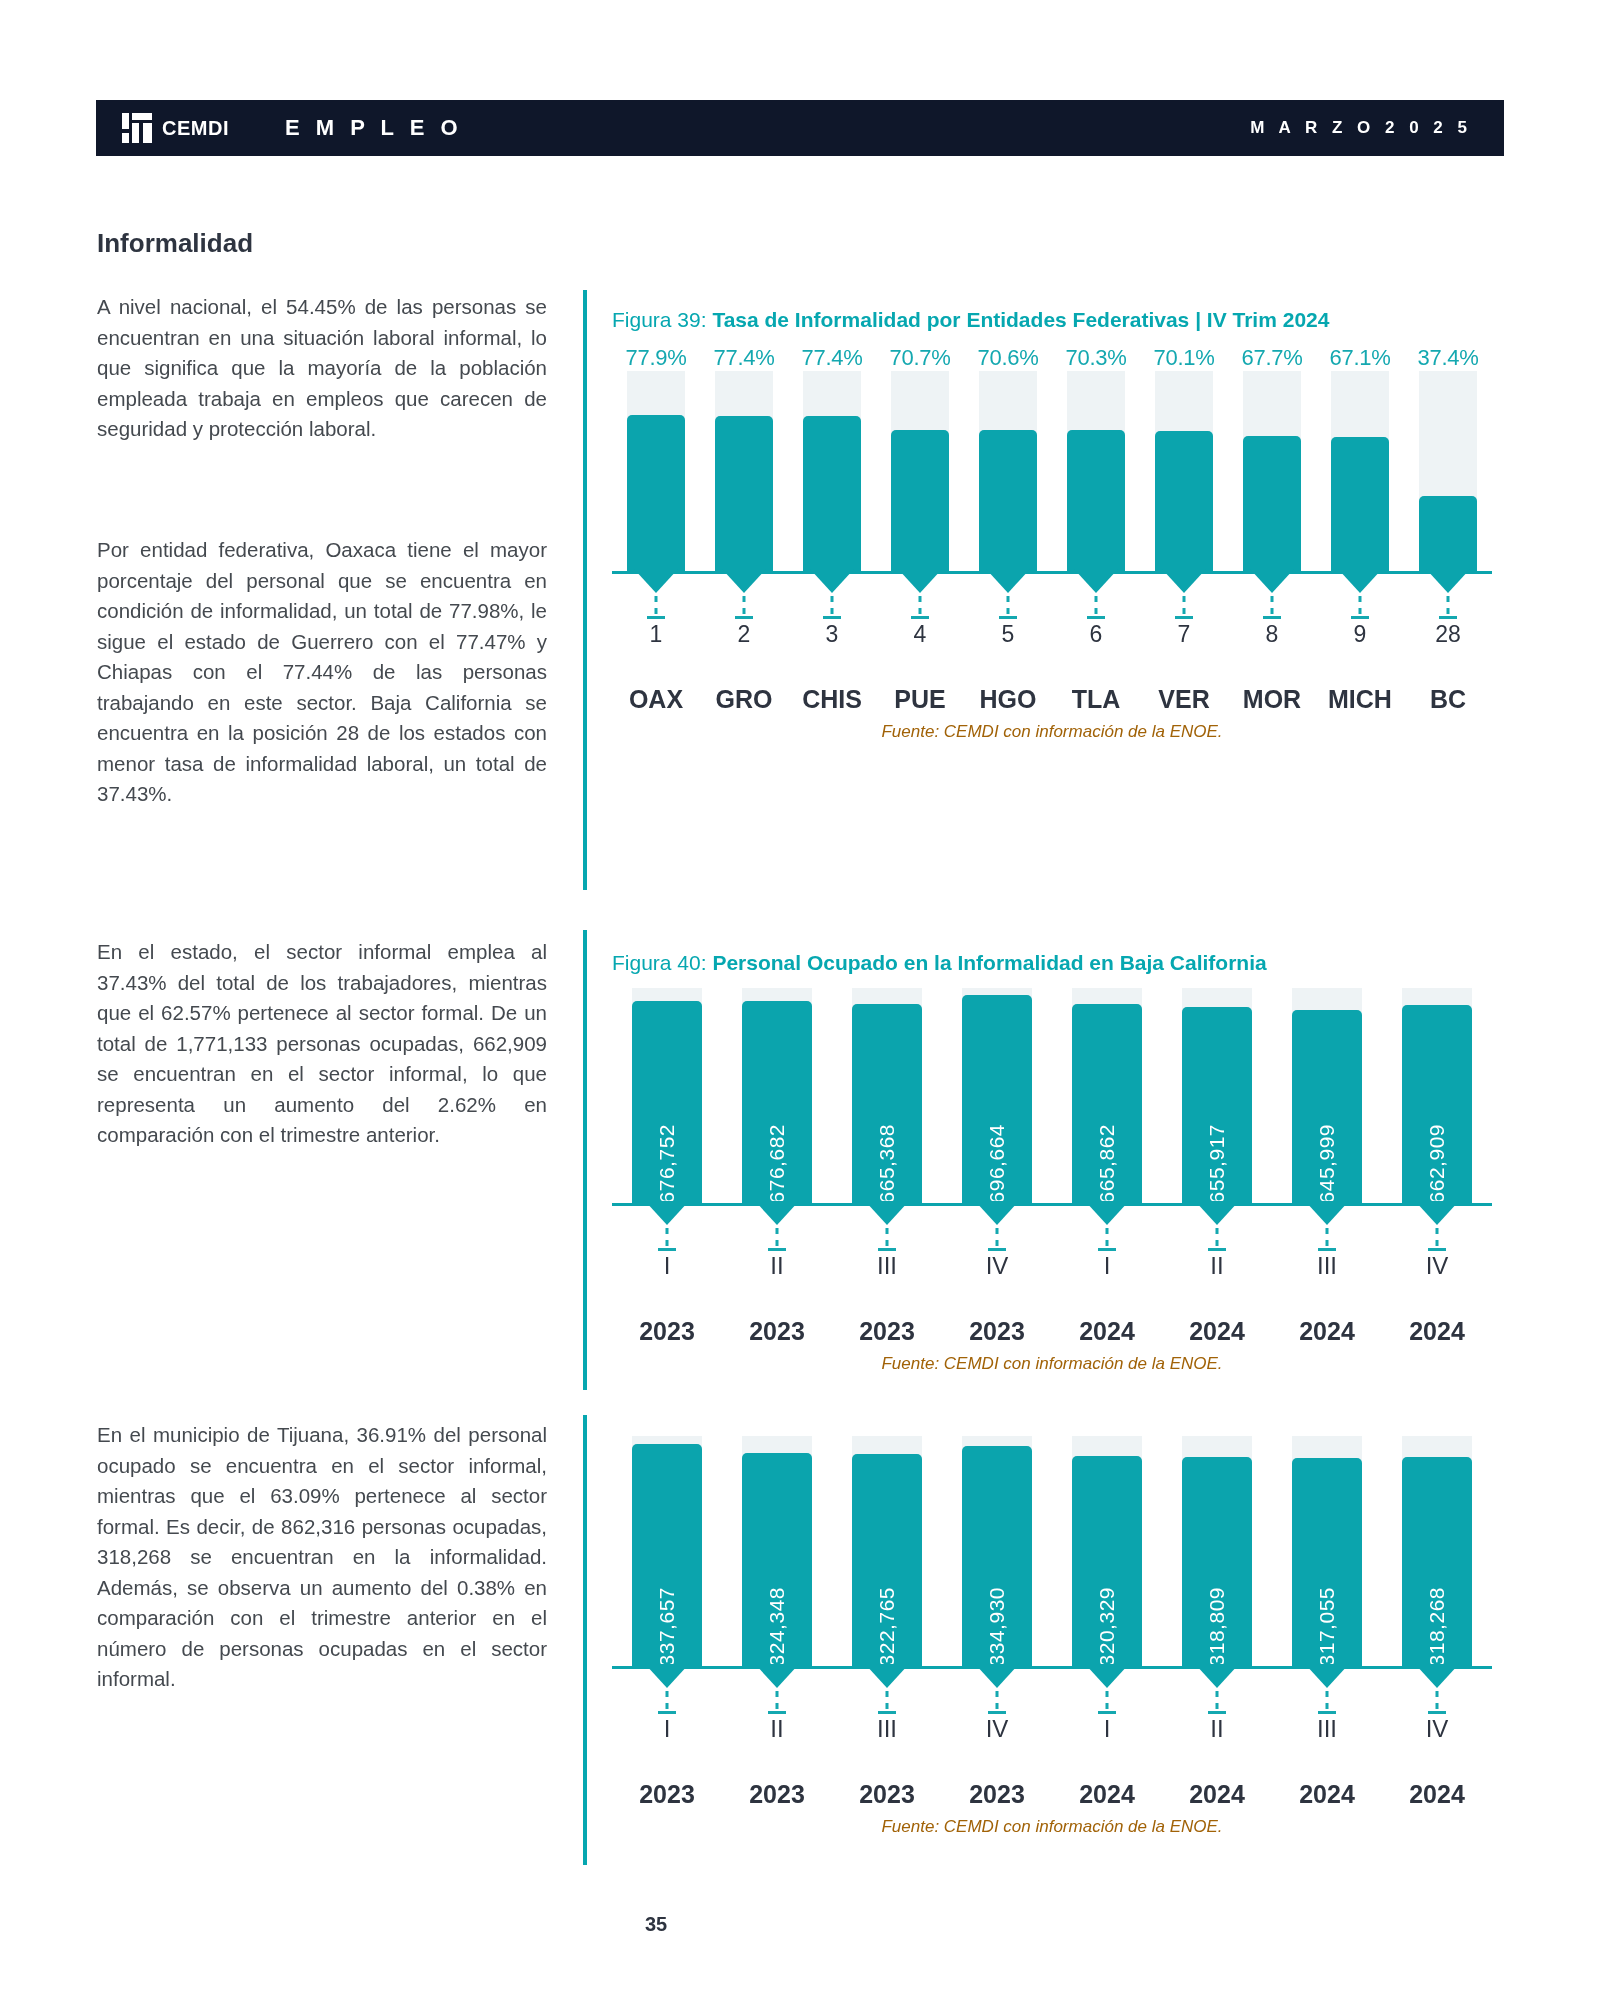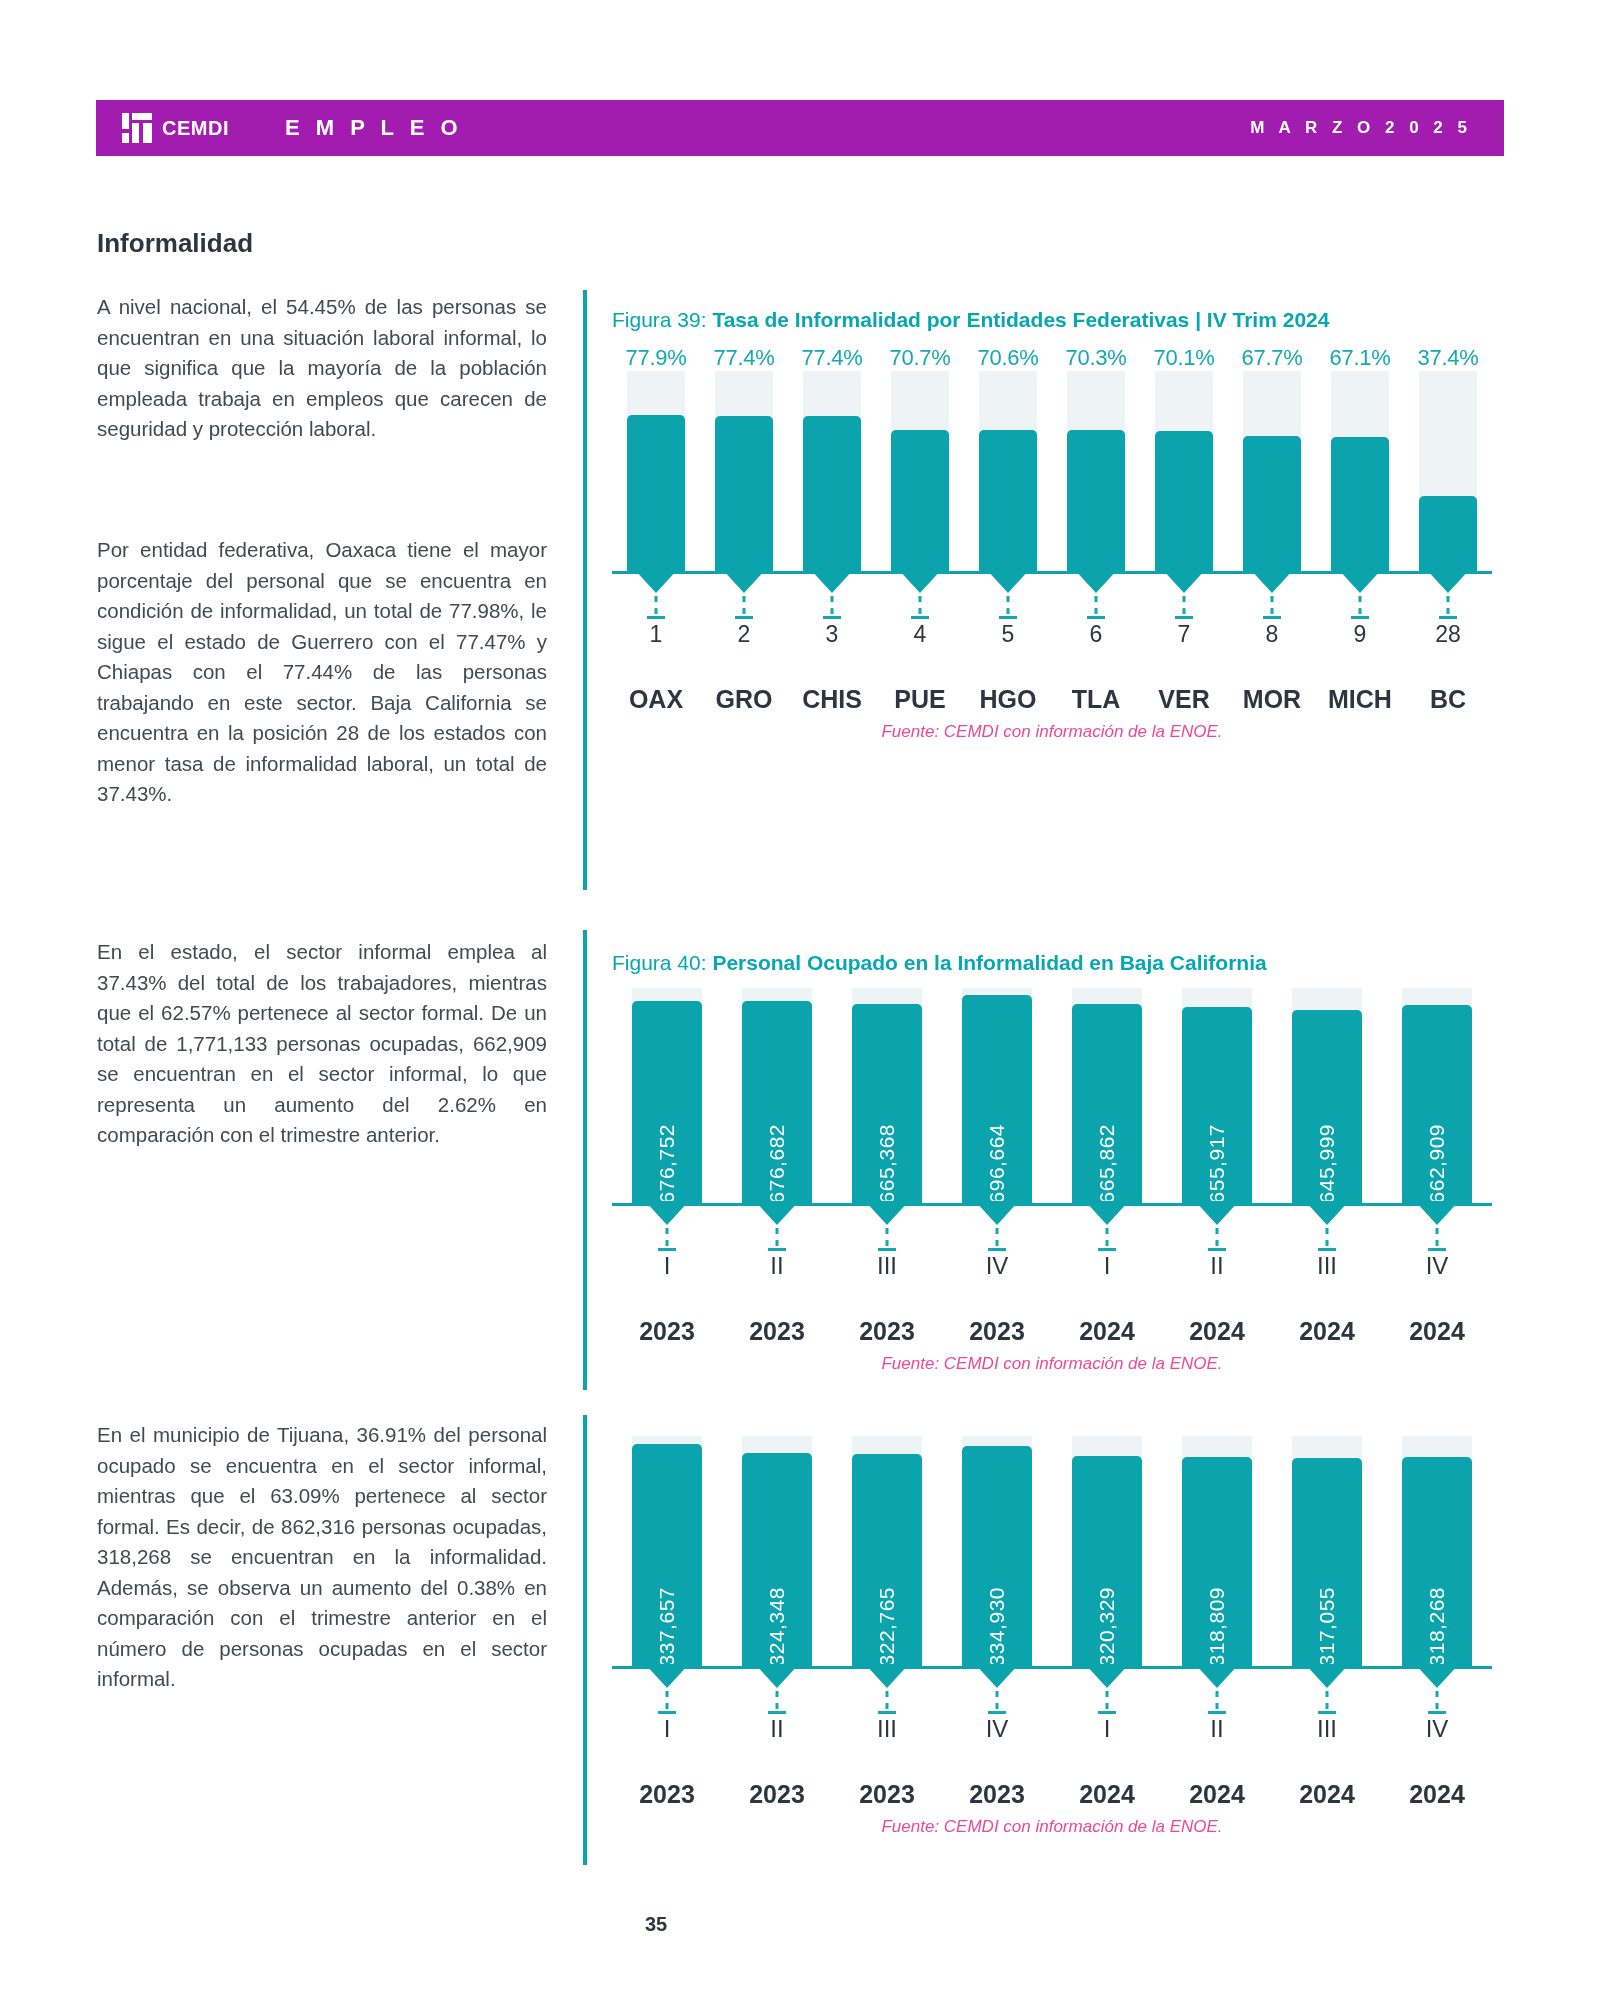--- a/index.html
+++ b/index.html
@@ -16,21 +16,21 @@
     overflow: hidden;
   }
 
   
   .header {
     position: absolute;
     left: 96px;
     top: 100px;
     width: 1408px;
     height: 56px;
-    background: #a21caf;
+    background: #0f172a;
     display: flex;
     align-items: center;
     box-sizing: border-box;
     padding: 0 32px 0 26px;
   }
   .brand {
     display: flex;
     align-items: center;
     gap: 10px;
   }
@@ -115,21 +115,21 @@
     margin-bottom: 10px;
   }
   .fig-caption .fig-title {
     font-weight: bold;
     margin-top: 16px;
   }
 
   .fig-source {
     font-size: 17px;
     font-style: italic;
-    color: #ec4899;
+    color: #a16207;
     text-align: center;
     margin-top: 8px;
   }
 
   
   .chart {
     position: relative;
     width: 880px;
   }
   .chart-values {

